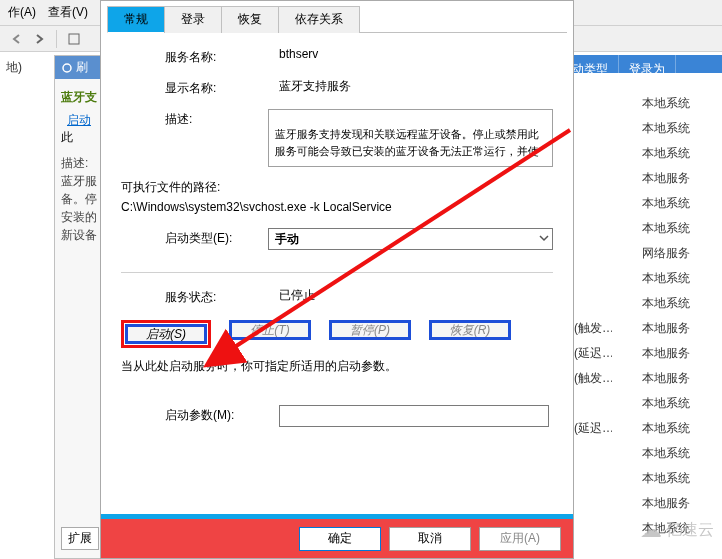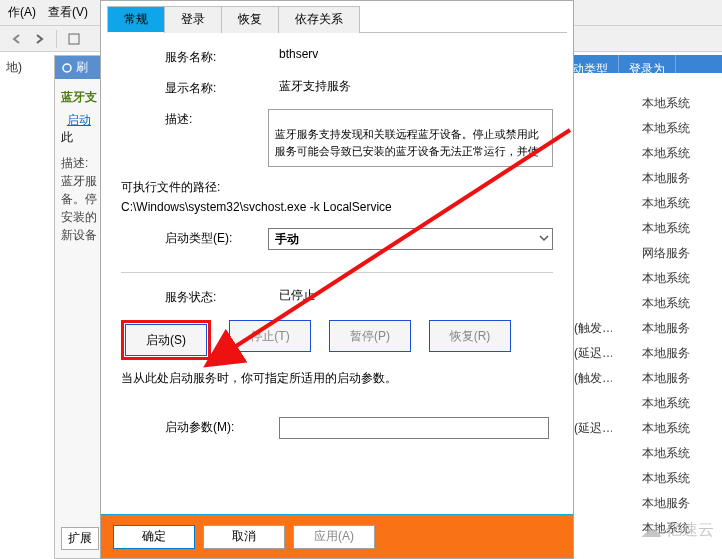--- a/index.html
+++ b/index.html
@@ -90,35 +90,35 @@
       width:100%; height:22px; border:1px solid #7a7a7a; background:#fff;
       padding:0 22px 0 6px; display:flex; align-items:center;font-weight:bold;
     }
     .select-chevron {
       position:absolute; right:4px; top:50%; transform:translateY(-50%);
       pointer-events:none;
     }
     .sep { border:none; border-top:1px solid #d0d0d0; margin:22px 0 14px; }
     .btn-row { display:flex; gap:18px; margin:14px 0 10px; }
     .svc-btn {
-      width:82px; height:32px; border:1px solid #1d4ed8; background:#f5f5f5;
-      display:flex; align-items:center; justify-content:center; color:#888;
+      width:82px; height:20px; border:3px solid #1d4ed8; background:#f5f5f5;
+      display:flex; align-items:center; justify-content:center; color:#888;font-style:italic;
     }
     .svc-btn.enabled { color:#000; cursor:pointer; }
     .start-highlight {
       border:3px solid #e11; display:inline-block; padding:1px;
     }
     .hint { margin:7px 0 30px; }
     .param-input {
       width:270px; height:22px; border:1px solid #7a7a7a; background:#fff; padding:0 4px;
     }
     .dialog-footer {
       position:absolute; bottom:0; left:0; right:0; height:44px;
-      background:#f97316; border-top:1px solid #0ea5e9;
-      display:flex; align-items:center; gap:8px; padding:0 12px;
+      background:#ef4444; border-top:5px solid #0ea5e9;
+      display:flex; justify-content:flex-end; align-items:center; gap:8px; padding:0 12px;
     }
     .dlg-btn {
       width:82px; height:24px; border:1px solid #a0a0a0; background:#fff;
       display:flex; align-items:center; justify-content:center; cursor:pointer;
     }
     .dlg-btn.primary { border:1px solid #0078d7; }
     .dlg-btn.disabled { color:#888; }
     .red-arrow {
       position:absolute; pointer-events:none;
     }

